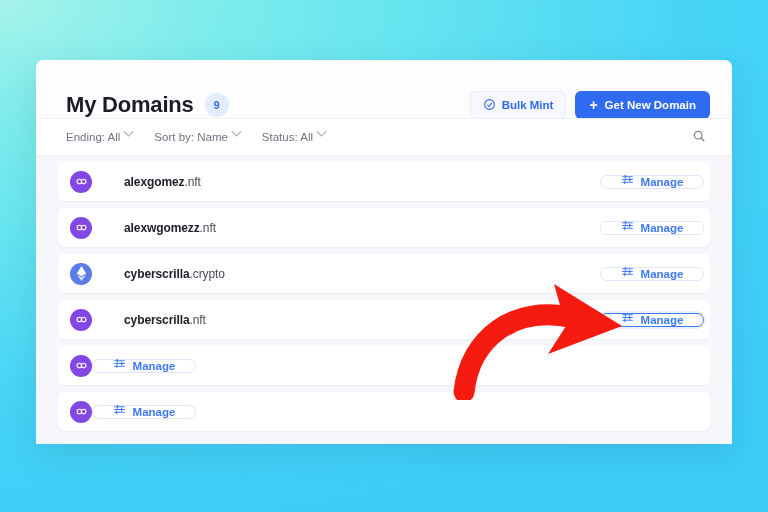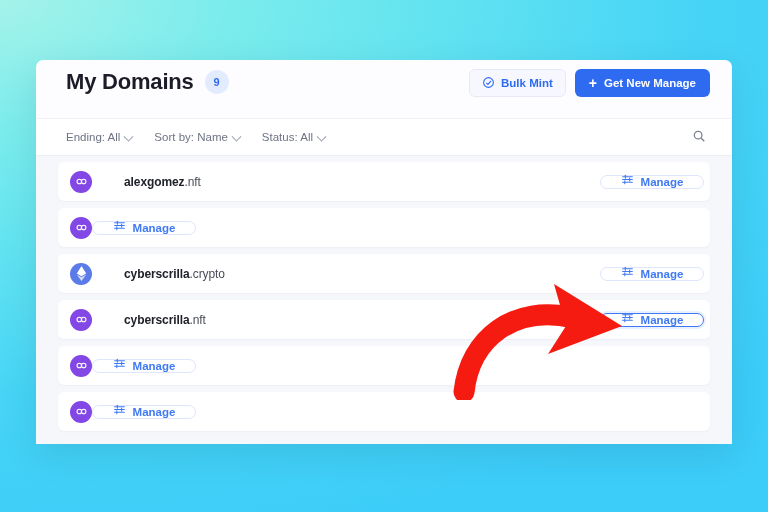--- a/index.html
+++ b/index.html
@@ -30,25 +30,25 @@
     height: 384px;
     background: #fdfdff;
     border-radius: 7px 7px 0 0;
     box-shadow: 0 10px 34px rgba(20, 60, 90, 0.13);
     overflow: hidden;
   }
 
   
   .card-header {
     position: absolute;
-    left: 0; top: 1px;
+    left: 0; top: 12px;
     width: 100%;
     height: 58px;
     display: flex;
-    align-items: flex-start;
+    align-items: center;
     padding: 8px 22px 0 30px;
   }
 
   .title-wrap {
     display: flex;
     align-items: center;
     gap: 11px;
     flex: 1;
   }
 
@@ -131,21 +131,21 @@
 
   .filters {
     display: flex;
     align-items: center;
     gap: 22px;
     flex: 1;
   }
 
   .filter-chip {
     display: flex;
-    align-items: flex-end;
+    align-items: flex-start;
     gap: 5px;
     font-size: 11.5px;
     color: #6d7383;
     cursor: pointer;
     white-space: nowrap;
   }
 
   .chev {
     display: inline-block;
     width: 7px;
@@ -262,21 +262,21 @@
             <svg width="13" height="13" viewBox="0 0 24 24" fill="none" stroke="#2f6bf0" stroke-width="2">
               <circle cx="12" cy="12" r="9"></circle>
               <polyline points="8,12.5 11,15.5 16.5,9"></polyline>
             </svg>
           </span>
           <span>Bulk Mint</span>
         </button>
 
         <button class="btn-new">
           <span class="plus-glyph">+</span>
-          <span>Get New Manage</span>
+          <span>Get New Domain</span>
         </button>
       </div>
     </div>
 
     <div class="filter-bar">
       <div class="filters">
 
         <div class="filter-chip">
           <span>Ending: All</span>
           <i class="chev"></i>
@@ -325,20 +325,21 @@
             <span>Manage</span>
           </button>
         </div>
         <div class="domain-row">
           <span class="chain-icon chain-polygon">
             <svg width="13" height="13" viewBox="0 0 24 24" fill="none" stroke="#ffffff" stroke-width="2">
               <circle cx="8" cy="12" r="4.2"></circle>
               <circle cx="16" cy="12" r="4.2"></circle>
             </svg>
           </span>
+          <div class="domain-name"><b>alexwgomezz</b><span class="ext">.nft</span></div>
           <button class="btn-manage">
             <span><svg width="13" height="13" viewBox="0 0 24 24" fill="none" stroke="#3f79f3" stroke-width="2" stroke-linecap="round">
                 <line x1="3" y1="7" x2="21" y2="7"></line>
                 <line x1="3" y1="12" x2="21" y2="12"></line>
                 <line x1="3" y1="17" x2="21" y2="17"></line>
                 <line x1="8" y1="4.3" x2="8" y2="9.7"></line>
                 <line x1="16" y1="9.3" x2="16" y2="14.7"></line>
                 <line x1="7" y1="14.3" x2="7" y2="19.7"></line>
               </svg></span>
             <span>Manage</span>

